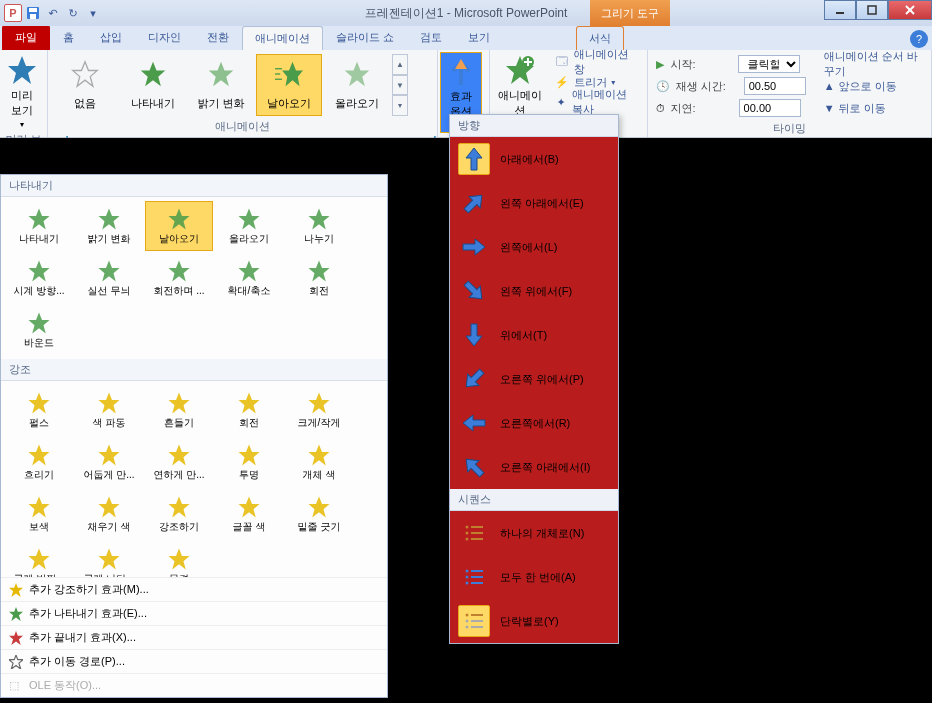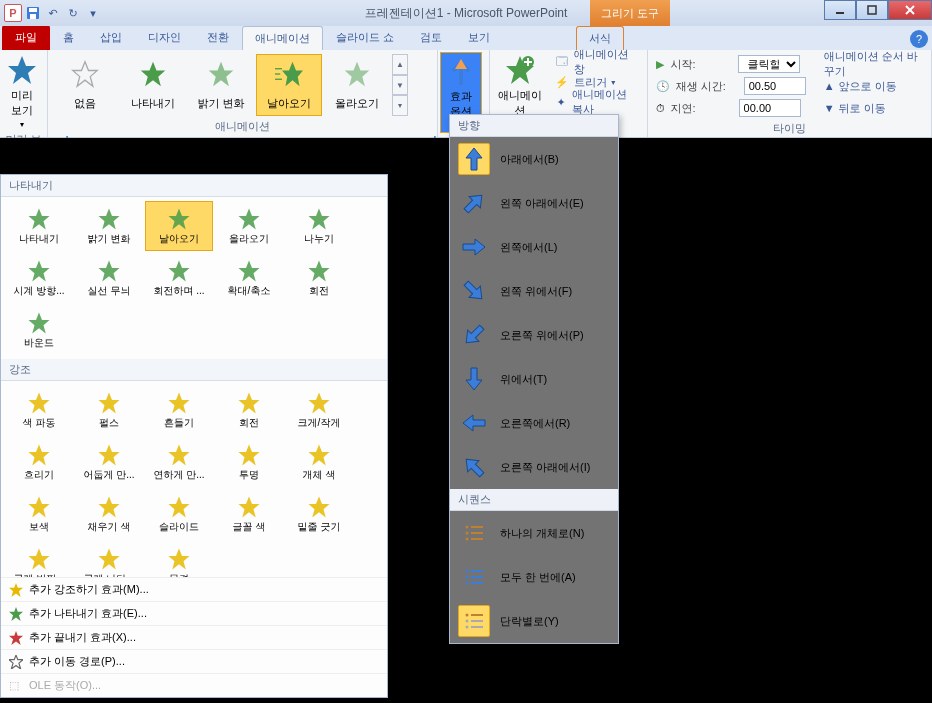--- a/index.html
+++ b/index.html
@@ -40,21 +40,21 @@
 .small-row .ico { width: 16px; height: 16px; display: flex; align-items: center; justify-content: center; }
 .timing-col { display: flex; flex-direction: column; padding: 2px 6px; gap: 2px; }
 .timing-row { display: flex; align-items: center; gap: 6px; height: 20px; }
 .timing-row label { width: 62px; font-size: 11px; color: #444; }
 .timing-input { width: 62px; height: 18px; border: 1px solid #a8b8d0; background: #fff; padding: 0 4px; font-size: 11px; }
 
 
 .star { width: 28px; height: 28px; position: relative; }
 
 
-.effect-dd { position: absolute; left: 449px; top: 114px; width: 170px; background: #737373; border: 1px solid #a8b8d0; box-shadow: 2px 2px 6px rgba(0,0,0,0.25); z-index: 100; }
+.effect-dd { position: absolute; left: 449px; top: 114px; width: 170px; background: #b91c1c; border: 1px solid #a8b8d0; box-shadow: 2px 2px 6px rgba(0,0,0,0.25); z-index: 100; }
 .effect-dd .section-title { padding: 3px 8px; font-size: 11px; color: #5a6b88; background: #eef2f8; border-bottom: 1px solid #d0d8e8; }
 .effect-dd .dd-item { display: flex; align-items: center; gap: 10px; padding: 6px 8px; cursor: pointer; }
 .effect-dd .dd-item.selected .dd-ico { background: #ffd966; border: 1px solid #e6a817; }
 .effect-dd .dd-ico { width: 32px; height: 32px; display: flex; align-items: center; justify-content: center; border: 1px solid transparent; border-radius: 2px; }
 
 
 .gallery-dd { position: absolute; left: 0; top: 174px; width: 388px; background: #fdfdfd; border: 1px solid #a8b8d0; box-shadow: 2px 2px 6px rgba(0,0,0,0.25); z-index: 90; }
 .gallery-dd .gdd-header { padding: 3px 8px; font-size: 11px; color: #5a6b88; border-bottom: 1px solid #d8dee8; background: #f2f5fa; }
 .gallery-dd .gdd-scroll { max-height: 402px; overflow-y: scroll; }
 .gallery-dd .gdd-grid { display: flex; flex-wrap: wrap; padding: 4px; gap: 2px; }
@@ -324,36 +324,36 @@
           <g transform="rotate(135 14 14)">
             <polygon points="14,3 22,13 17,13 17,25 11,25 11,13 6,13" fill="#3b7dd8" stroke="#1a4b8a"></polygon>
           </g>
         </svg>
       </div>
     <span>왼쪽 위에서(F)</span>
   </div>
   <div class="dd-item">
     <div class="dd-ico">
         <svg class="arrow-big" viewBox="0 0 28 28">
+          <g transform="rotate(180 14 14)">
+            <polygon points="14,3 22,13 17,13 17,25 11,25 11,13 6,13" fill="#3b7dd8" stroke="#1a4b8a"></polygon>
+          </g>
+        </svg>
+      </div>
+    <span>위에서(T)</span>
+  </div>
+  <div class="dd-item">
+    <div class="dd-ico">
+        <svg class="arrow-big" viewBox="0 0 28 28">
           <g transform="rotate(225 14 14)">
             <polygon points="14,3 22,13 17,13 17,25 11,25 11,13 6,13" fill="#3b7dd8" stroke="#1a4b8a"></polygon>
           </g>
         </svg>
       </div>
     <span>오른쪽 위에서(P)</span>
-  </div>
-  <div class="dd-item">
-    <div class="dd-ico">
-        <svg class="arrow-big" viewBox="0 0 28 28">
-          <g transform="rotate(180 14 14)">
-            <polygon points="14,3 22,13 17,13 17,25 11,25 11,13 6,13" fill="#3b7dd8" stroke="#1a4b8a"></polygon>
-          </g>
-        </svg>
-      </div>
-    <span>위에서(T)</span>
   </div>
   <div class="dd-item">
     <div class="dd-ico">
         <svg class="arrow-big" viewBox="0 0 28 28">
           <g transform="rotate(270 14 14)">
             <polygon points="14,3 22,13 17,13 17,25 11,25 11,13 6,13" fill="#3b7dd8" stroke="#1a4b8a"></polygon>
           </g>
         </svg>
       </div>
     <span>오른쪽에서(R)</span>
@@ -480,32 +480,32 @@
           </svg>
           <span>바운드</span>
         </div>
       </div>
     <div class="gdd-header">강조</div>
     <div class="gdd-grid" id="emphasis-grid">
         <div class="gdd-item">
           <svg width="24" height="24" viewBox="0 0 32 32">
             <polygon points="16,2 20,12 30,12 22,19 25,30 16,23 7,30 10,19 2,12 12,12" fill="#e6b800" opacity="0.85"></polygon>
           </svg>
+          <span>펄스</span>
+        </div>
+        <div class="gdd-item">
+          <svg width="24" height="24" viewBox="0 0 32 32">
+            <polygon points="16,2 20,12 30,12 22,19 25,30 16,23 7,30 10,19 2,12 12,12" fill="#e6b800" opacity="0.85"></polygon>
+          </svg>
           <span>색 파동</span>
         </div>
         <div class="gdd-item">
           <svg width="24" height="24" viewBox="0 0 32 32">
             <polygon points="16,2 20,12 30,12 22,19 25,30 16,23 7,30 10,19 2,12 12,12" fill="#e6b800" opacity="0.85"></polygon>
           </svg>
-          <span>펄스</span>
-        </div>
-        <div class="gdd-item">
-          <svg width="24" height="24" viewBox="0 0 32 32">
-            <polygon points="16,2 20,12 30,12 22,19 25,30 16,23 7,30 10,19 2,12 12,12" fill="#e6b800" opacity="0.85"></polygon>
-          </svg>
           <span>흔들기</span>
         </div>
         <div class="gdd-item">
           <svg width="24" height="24" viewBox="0 0 32 32">
             <polygon points="16,2 20,12 30,12 22,19 25,30 16,23 7,30 10,19 2,12 12,12" fill="#e6b800" opacity="0.85"></polygon>
           </svg>
           <span>회전</span>
         </div>
         <div class="gdd-item">
           <svg width="24" height="24" viewBox="0 0 32 32">
@@ -552,21 +552,21 @@
         <div class="gdd-item">
           <svg width="24" height="24" viewBox="0 0 32 32">
             <polygon points="16,2 20,12 30,12 22,19 25,30 16,23 7,30 10,19 2,12 12,12" fill="#e6b800" opacity="0.85"></polygon>
           </svg>
           <span>채우기 색</span>
         </div>
         <div class="gdd-item">
           <svg width="24" height="24" viewBox="0 0 32 32">
             <polygon points="16,2 20,12 30,12 22,19 25,30 16,23 7,30 10,19 2,12 12,12" fill="#e6b800" opacity="0.85"></polygon>
           </svg>
-          <span>슬라이드</span>
+          <span>강조하기</span>
         </div>
         <div class="gdd-item">
           <svg width="24" height="24" viewBox="0 0 32 32">
             <polygon points="16,2 20,12 30,12 22,19 25,30 16,23 7,30 10,19 2,12 12,12" fill="#e6b800" opacity="0.85"></polygon>
           </svg>
           <span>글꼴 색</span>
         </div>
         <div class="gdd-item">
           <svg width="24" height="24" viewBox="0 0 32 32">
             <polygon points="16,2 20,12 30,12 22,19 25,30 16,23 7,30 10,19 2,12 12,12" fill="#e6b800" opacity="0.85"></polygon>

